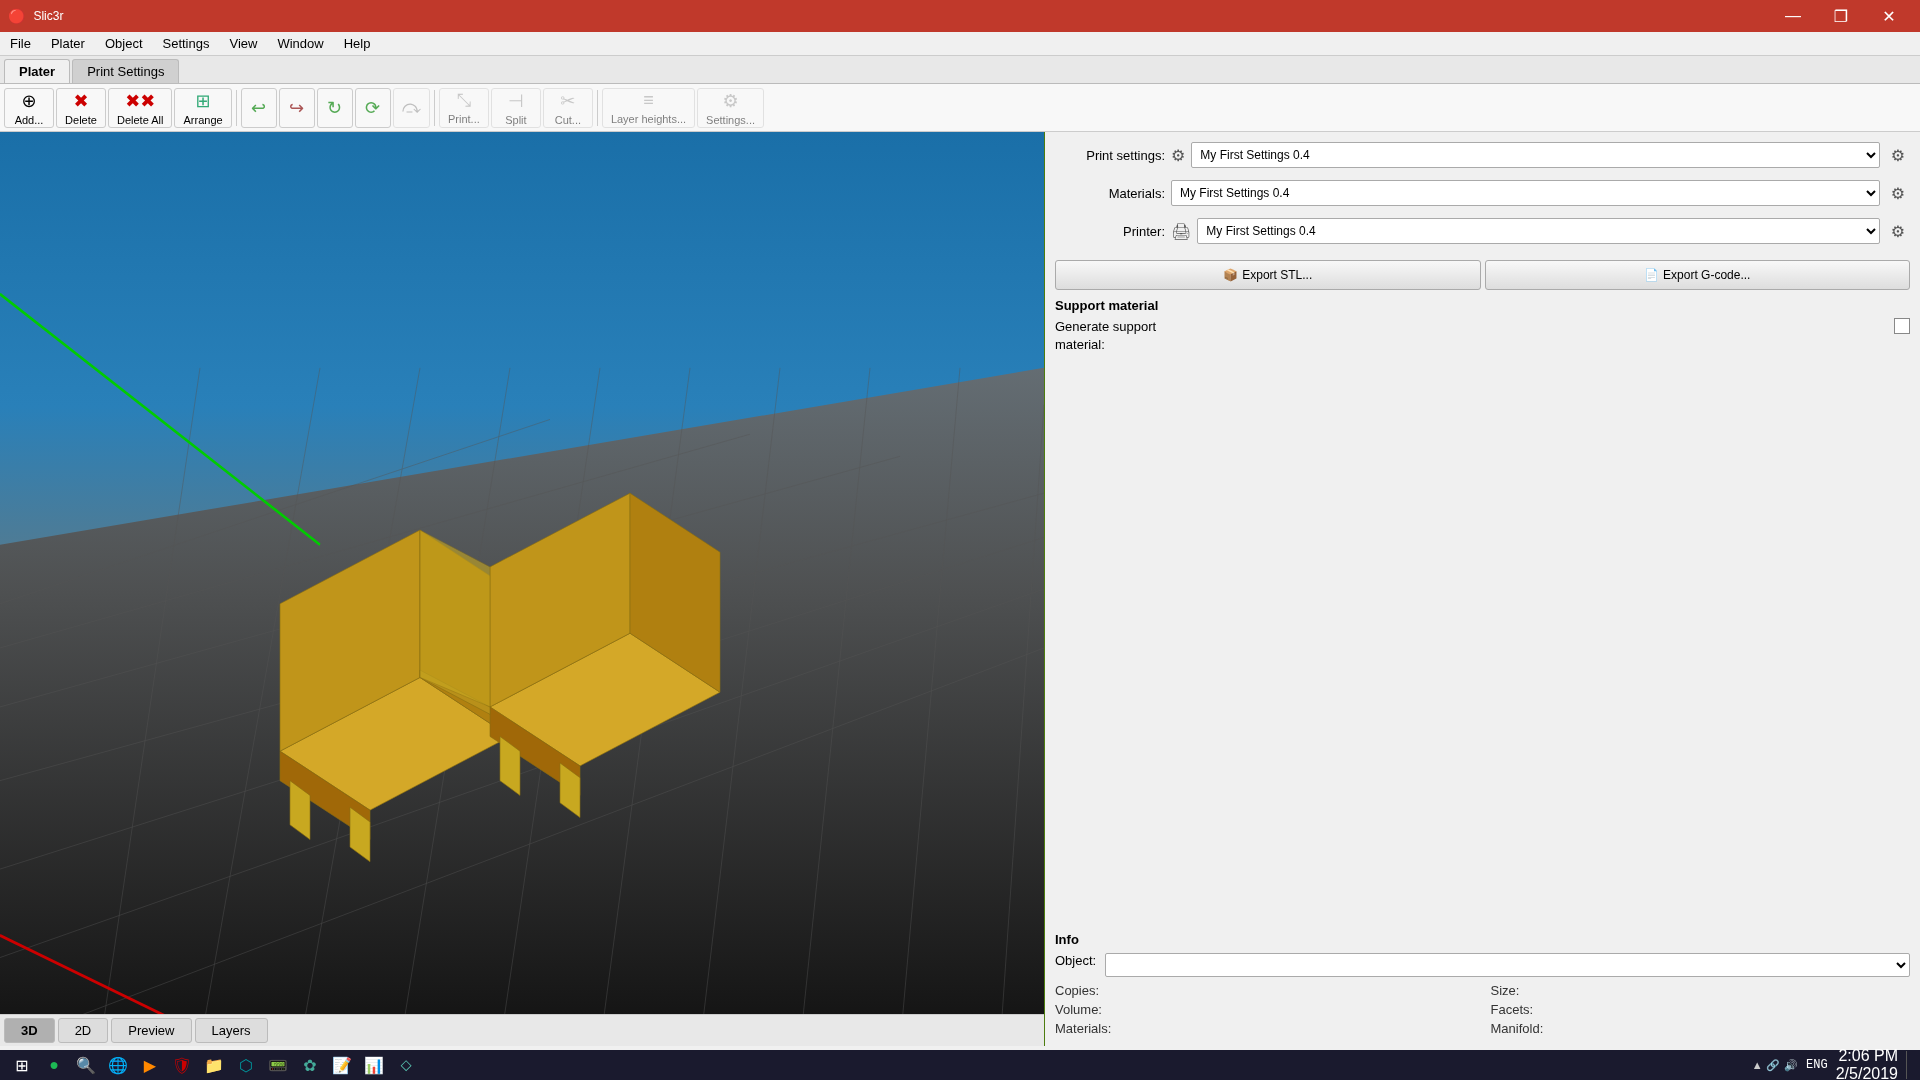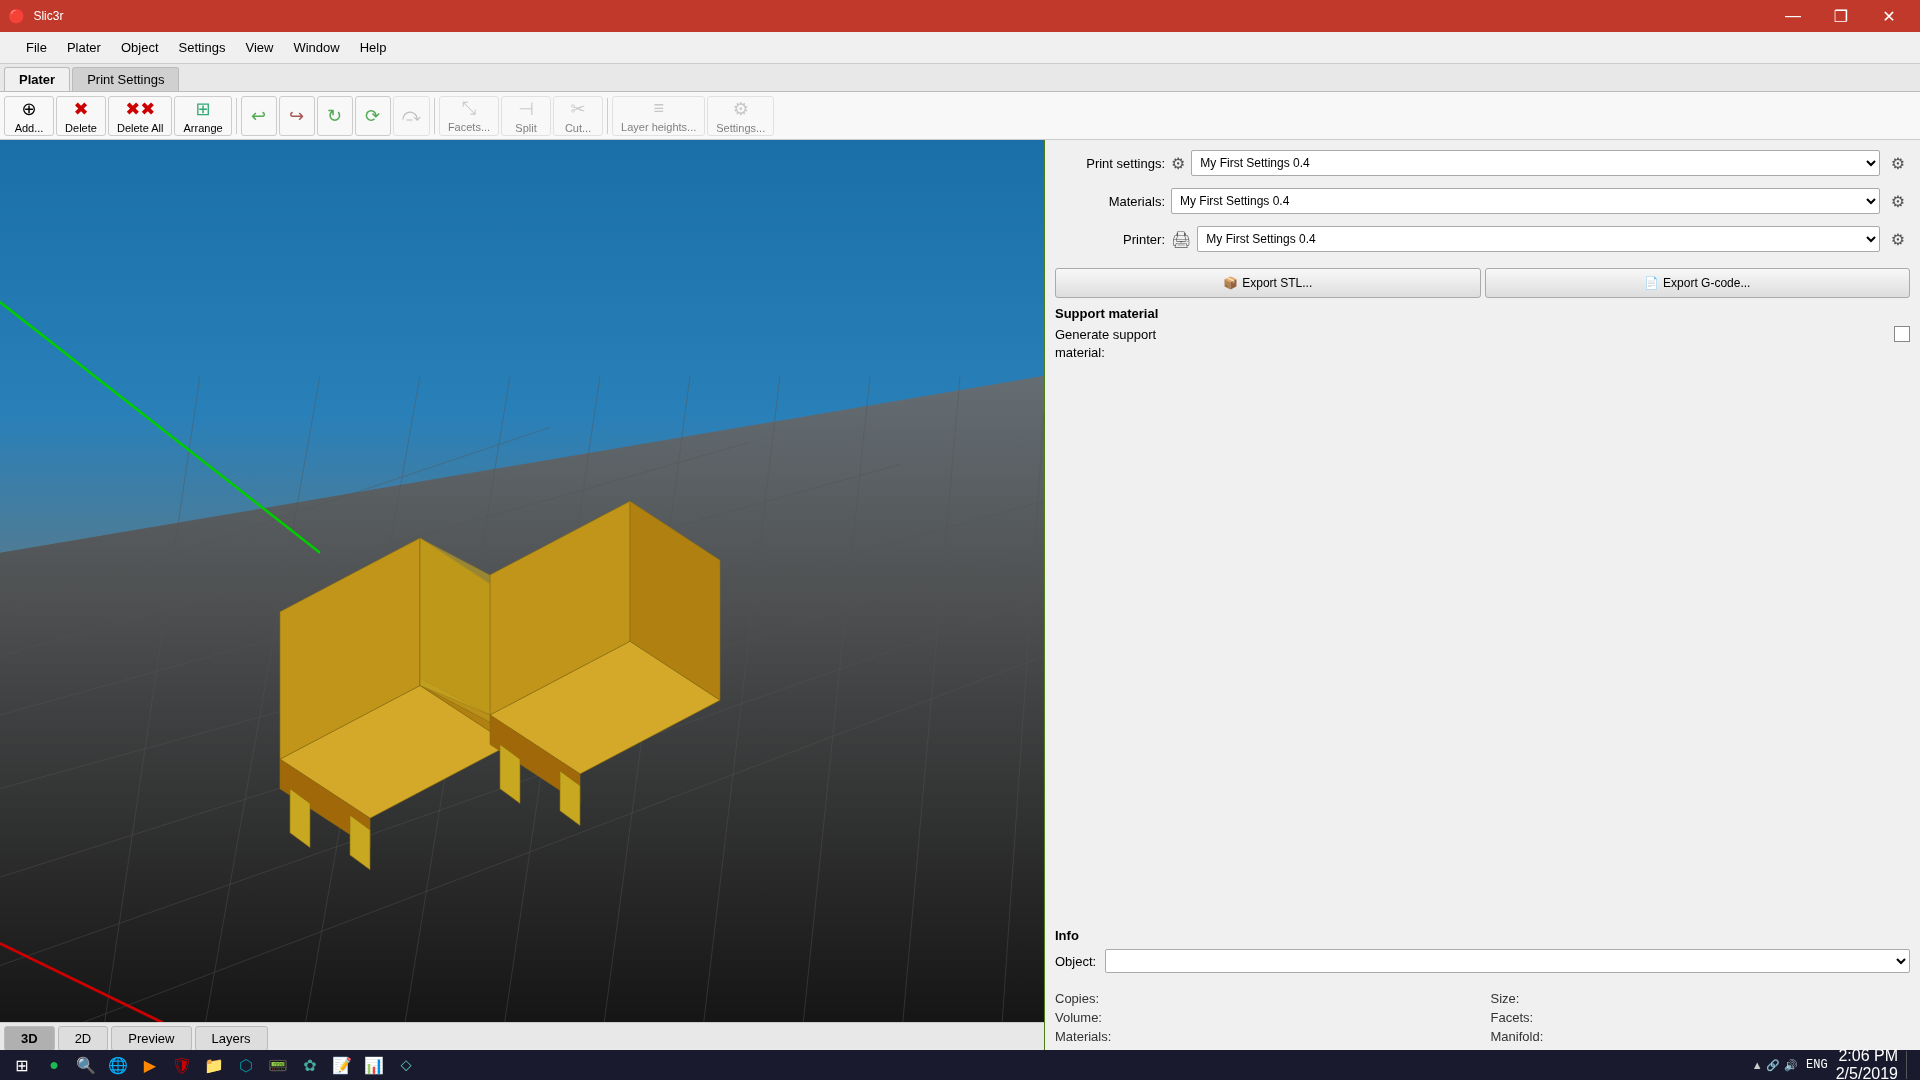--- a/index.html
+++ b/index.html
@@ -15,26 +15,26 @@
       padding: 0 8px;
       color: white;
     }
     #titlebar-left { display: flex; align-items: center; gap: 8px; }
     #titlebar-title { font-size: 12px; font-weight: normal; }
     #titlebar-controls { display: flex; gap: 2px; }
     .title-btn { width: 46px; height: 32px; display: flex; align-items: center; justify-content: center; background: transparent; border: none; color: white; cursor: pointer; font-size: 16px; }
 
     
     #menubar {
-      height: 32px;
+      height: 24px;
       background: #f0f0f0;
       display: flex;
-      align-items: center;
+      align-items: flex-end;
       border-bottom: 1px solid #ccc;
-      padding: 0 16px;
+      padding: 0 0;
     }
     .menu-item { padding: 4px 10px; cursor: pointer; font-size: 13px; }
 
     
     #toolbar-tabs {
       height: 28px;
       background: #e8e8e8;
       display: flex;
       align-items: flex-end;
       padding: 0 4px;
@@ -168,21 +168,21 @@
     .support-checkbox {
       width: 16px; height: 16px;
       border: 1px solid #888;
       background: white;
       cursor: pointer;
       flex-shrink: 0;
     }
 
     .info-section { margin-top: 16px; }
     .info-title { font-weight: bold; font-size: 13px; margin-bottom: 6px; }
-    .info-object-row { display: flex; align-items: center; gap: 0; margin-bottom: 18px; }
+    .info-object-row { display: flex; gap: 0; margin-bottom: 6px; }
     .info-object-label { font-size: 13px; min-width: 50px; }
     .info-object-select {
       flex: 1;
       height: 24px;
       border: 1px solid #aaa;
       border-radius: 2px;
       background: white;
       font-size: 12px;
     }
     .info-grid {
@@ -298,21 +298,21 @@
   </button>
   <button class="tb-btn" style="min-width:36px;">
     <span class="icon" style="color:#5a5;">⟳</span>
   </button>
   <button class="tb-btn disabled" style="min-width:36px;">
     <span class="icon" style="color:#888;">⤼</span>
   </button>
   <div class="tb-sep"></div>
   <button class="tb-btn disabled">
     <span class="icon" style="color:#999;">⤡</span>
-    <span>Facets...</span>
+    <span>Print...</span>
   </button>
   <button class="tb-btn disabled">
     <span class="icon" style="color:#999;">⊣</span>
     <span>Split</span>
   </button>
   <button class="tb-btn disabled">
     <span class="icon" style="color:#999;">✂</span>
     <span>Cut...</span>
   </button>
   <div class="tb-sep"></div>

